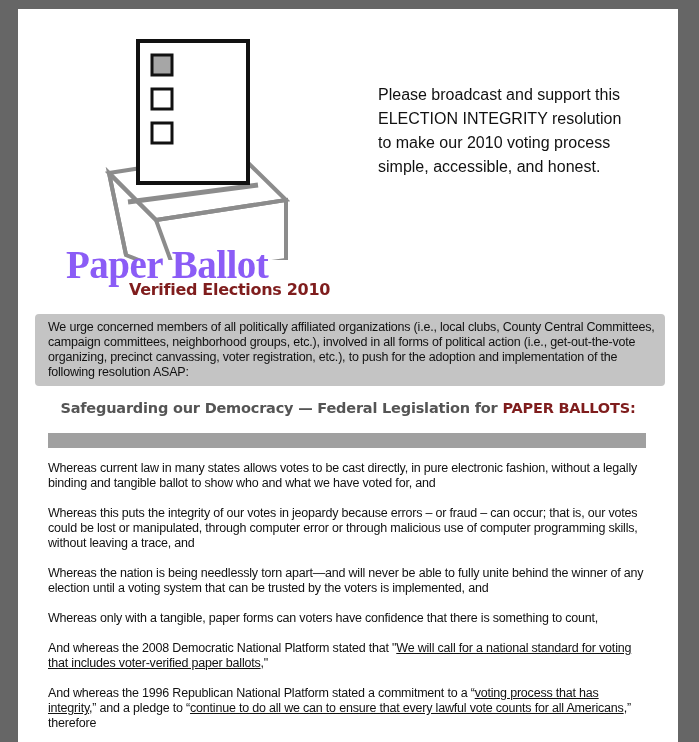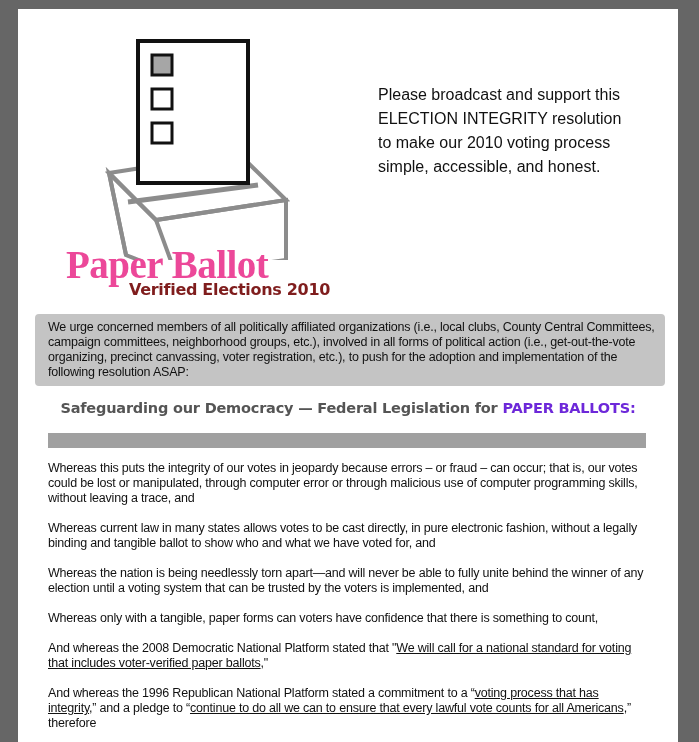--- a/index.html
+++ b/index.html
@@ -11,21 +11,21 @@
   }
   .page {
     position: absolute; left: 18px; top: 9px; width: 660px; height: 760px;
     background: #ffffff;
   }
   .logo { position: absolute; left: 48px; top: 21px; width: 290px; height: 285px; }
   .logo svg { position: absolute; left: 0; top: 0; }
   .logo-title {
     position: absolute; left: 0px; top: 215px; width: 300px;
     font-family: "Liberation Serif", serif; font-weight: bold;
-    font-size: 39px; color: #ec4899; letter-spacing: -0.5px; line-height: 1;
+    font-size: 39px; color: #8b5cf6; letter-spacing: -0.5px; line-height: 1;
   }
   .logo-sub {
     position: absolute; left: 63px; top: 250px;
     font-family: "DejaVu Sans", sans-serif; font-weight: bold;
     font-size: 16px; color: #7f1d1d; letter-spacing: -0.3px; white-space: nowrap;
   }
   .intro {
     position: absolute; left: 360px; top: 74px; width: 260px;
     font-size: 16px; line-height: 24px; color: #111;
   }
@@ -34,21 +34,21 @@
     padding: 6px 7px 6px 13px;
     background: #c4c4c4; border-radius: 4px;
     font-size: 12.5px; line-height: 15px; color: #111;
     letter-spacing: -0.2px;
   }
   .heading {
     position: absolute; left: 0; top: 391px; width: 660px; text-align: center;
     font-family: "DejaVu Sans", sans-serif; font-weight: bold;
     font-size: 14.5px; color: #555; letter-spacing: -0.2px;
   }
-  .heading .caps { color: #6d28d9; }
+  .heading .caps { color: #7f1d1d; }
   .gray-bar {
     position: absolute; left: 30px; top: 424px; width: 598px; height: 15px;
     background: #a0a0a0;
   }
   .body-text {
     position: absolute; left: 30px; top: 452px; width: 600px;
     font-size: 12.5px; line-height: 15px; color: #111; letter-spacing: -0.2px;
   }
   .body-text p { margin: 0 0 15px 0; }
   .u { text-decoration: underline; }
@@ -82,20 +82,20 @@
 
   <div class="urge-box">We urge concerned members of all politically affiliated organizations (i.e., local clubs, County Central Committees, campaign committees, neighborhood groups, etc.), involved in all forms of political action (i.e., get-out-the-vote organizing, precinct canvassing, voter registration, etc.), to push for the adoption and implementation of the following resolution ASAP:</div>
 
   <div class="heading">
     <span>Safeguarding our Democracy — Federal Legislation for </span><span class="caps">PAPER BALLOTS:</span>
   </div>
 
   <div class="gray-bar"></div>
 
   <div class="body-text">
+    <p>Whereas current law in many states allows votes to be cast directly, in pure electronic fashion, without a legally binding and tangible ballot to show who and what we have voted for, and</p>
     <p>Whereas this puts the integrity of our votes in jeopardy because errors – or fraud – can occur; that is, our votes could be lost or manipulated, through computer error or through malicious use of computer programming skills, without leaving a trace, and</p>
-    <p>Whereas current law in many states allows votes to be cast directly, in pure electronic fashion, without a legally binding and tangible ballot to show who and what we have voted for, and</p>
     <p>Whereas the nation is being needlessly torn apart—and will never be able to fully unite behind the winner of any election until a voting system that can be trusted by the voters is implemented, and</p>
     <p>Whereas only with a tangible, paper forms can voters have confidence that there is something to count,</p>
     <p><span>And whereas the 2008 Democratic National Platform stated that "</span><span class="u">We will call for a national standard for voting that includes voter-verified paper ballots</span><span>,"</span></p>
     <p><span>And whereas the 1996 Republican National Platform stated a commitment to a “</span><span class="u">voting process that has integrity</span><span>,” and a pledge to “</span><span class="u">continue to do all we can to ensure that every lawful vote counts for all Americans</span><span>,” therefore</span></p>
   </div>
 </div>
 
 </body></html>

